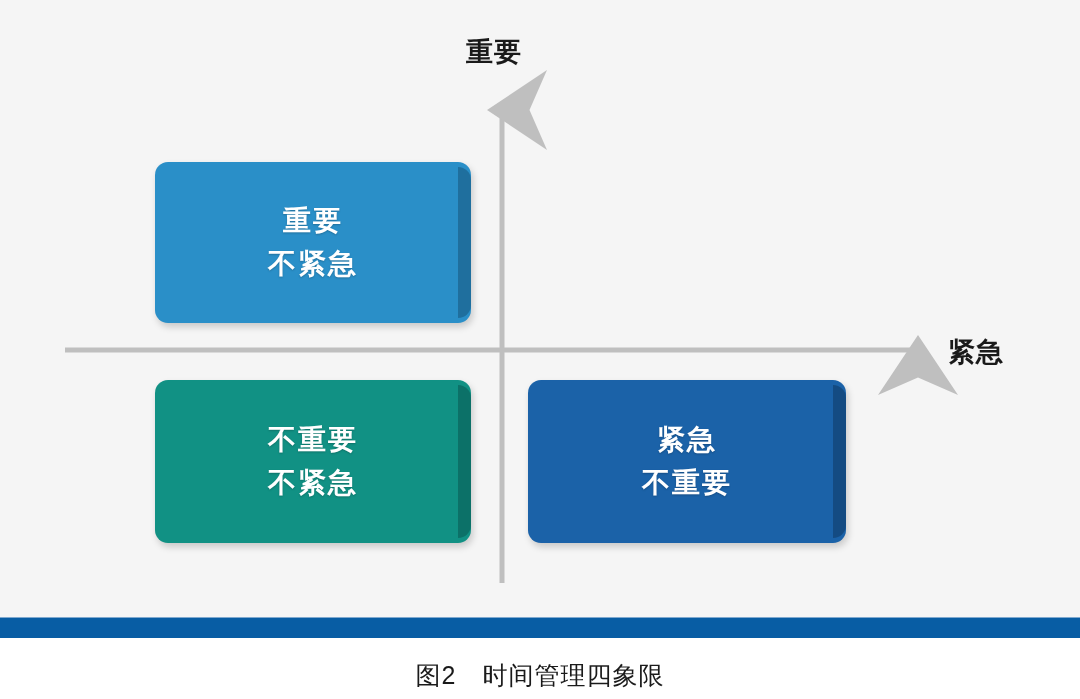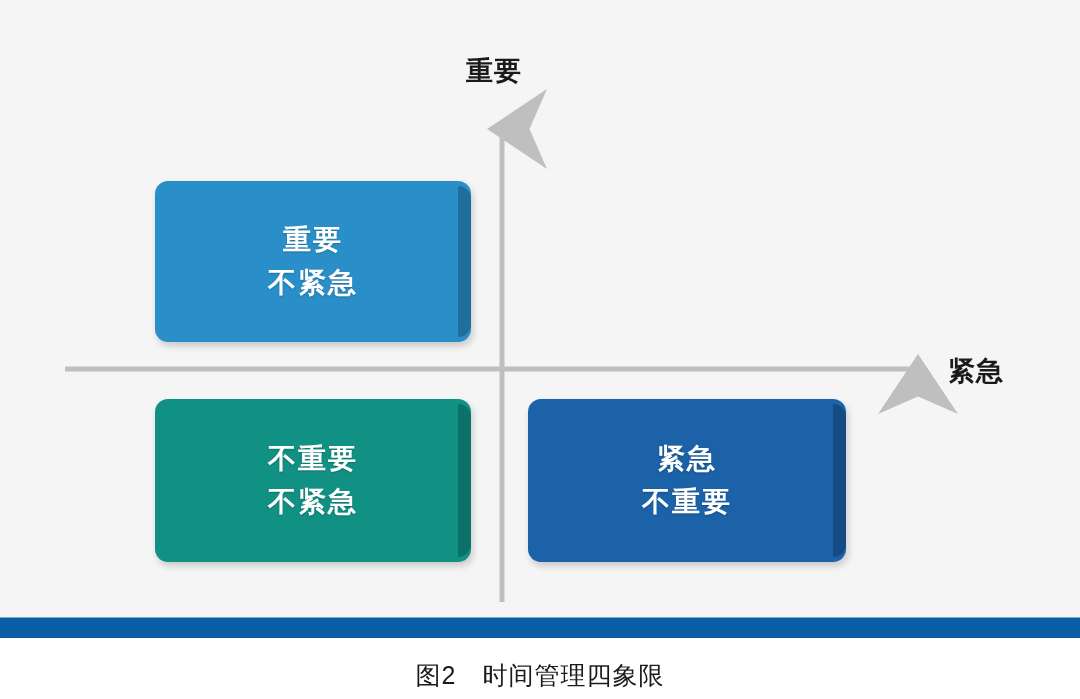--- a/index.html
+++ b/index.html
@@ -16,21 +16,20 @@
   }
 
   
   #figure-canvas {
     position: absolute;
     left: 0;
     top: 0;
     width: 1080px;
     height: 617px;
     background: #f5f5f5;
-    margin-top: 19px;
   }
 
   
   .axis-svg {
     position: absolute;
     left: 0;
     top: 0;
     width: 1080px;
     height: 617px;
     pointer-events: none;

